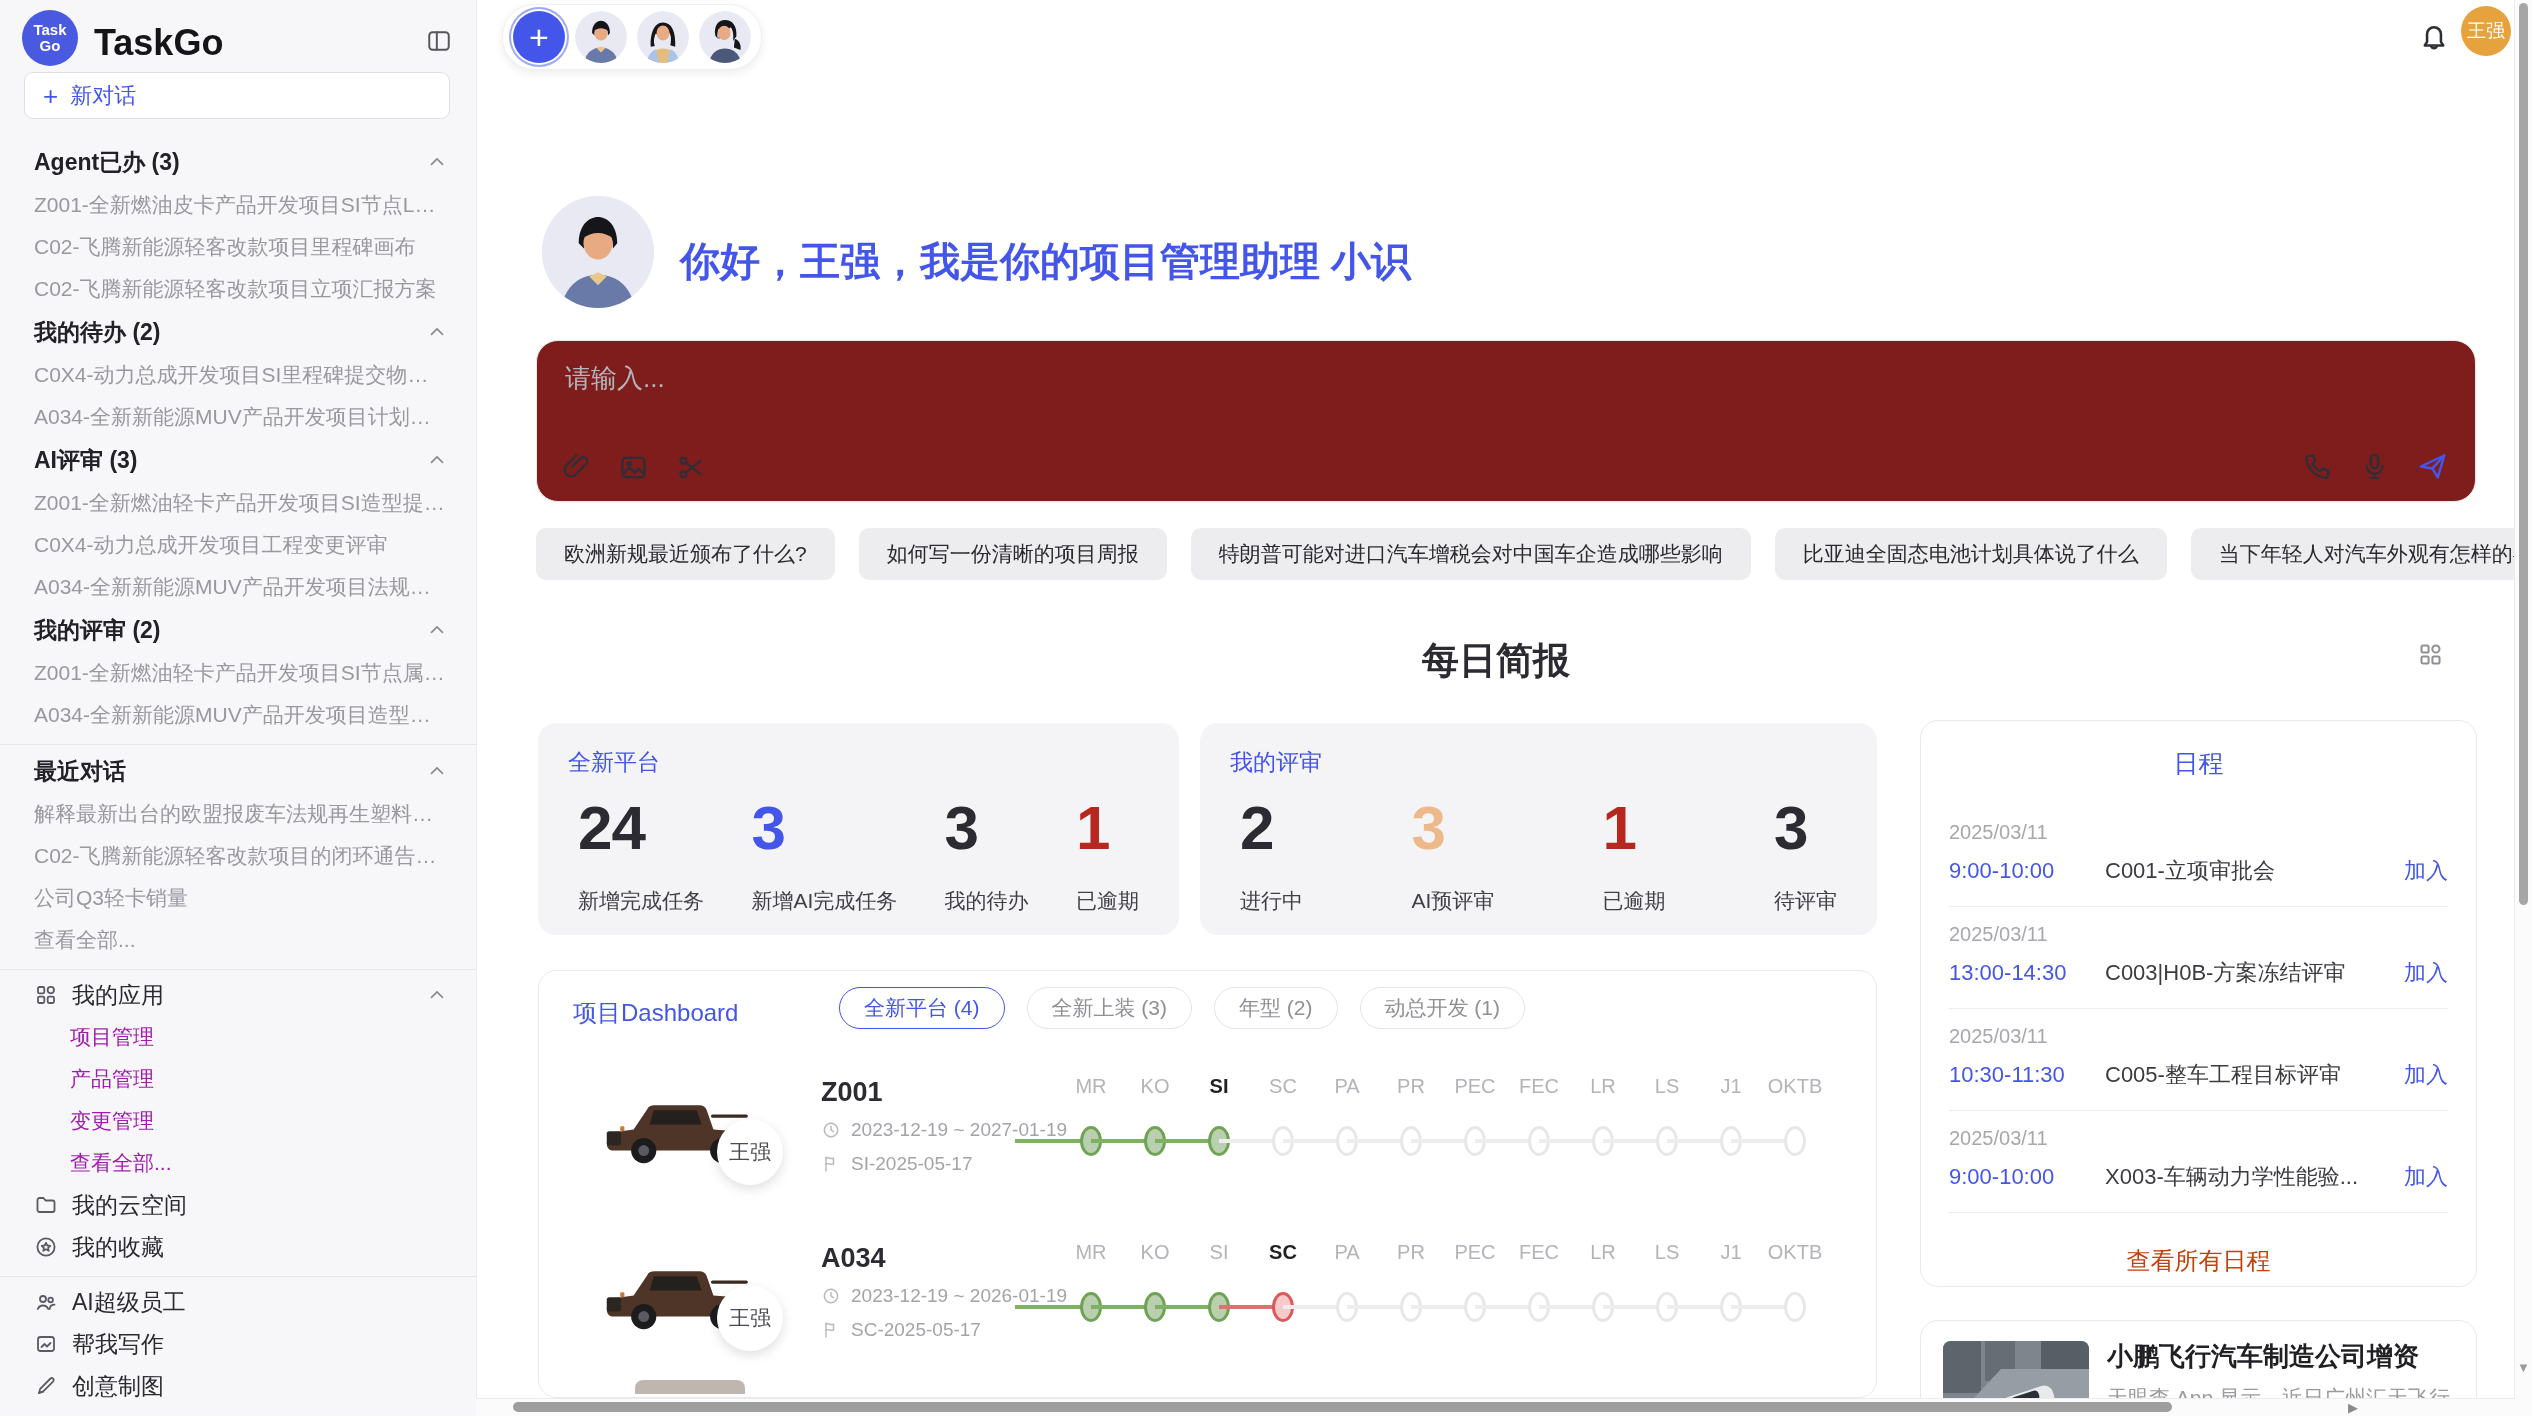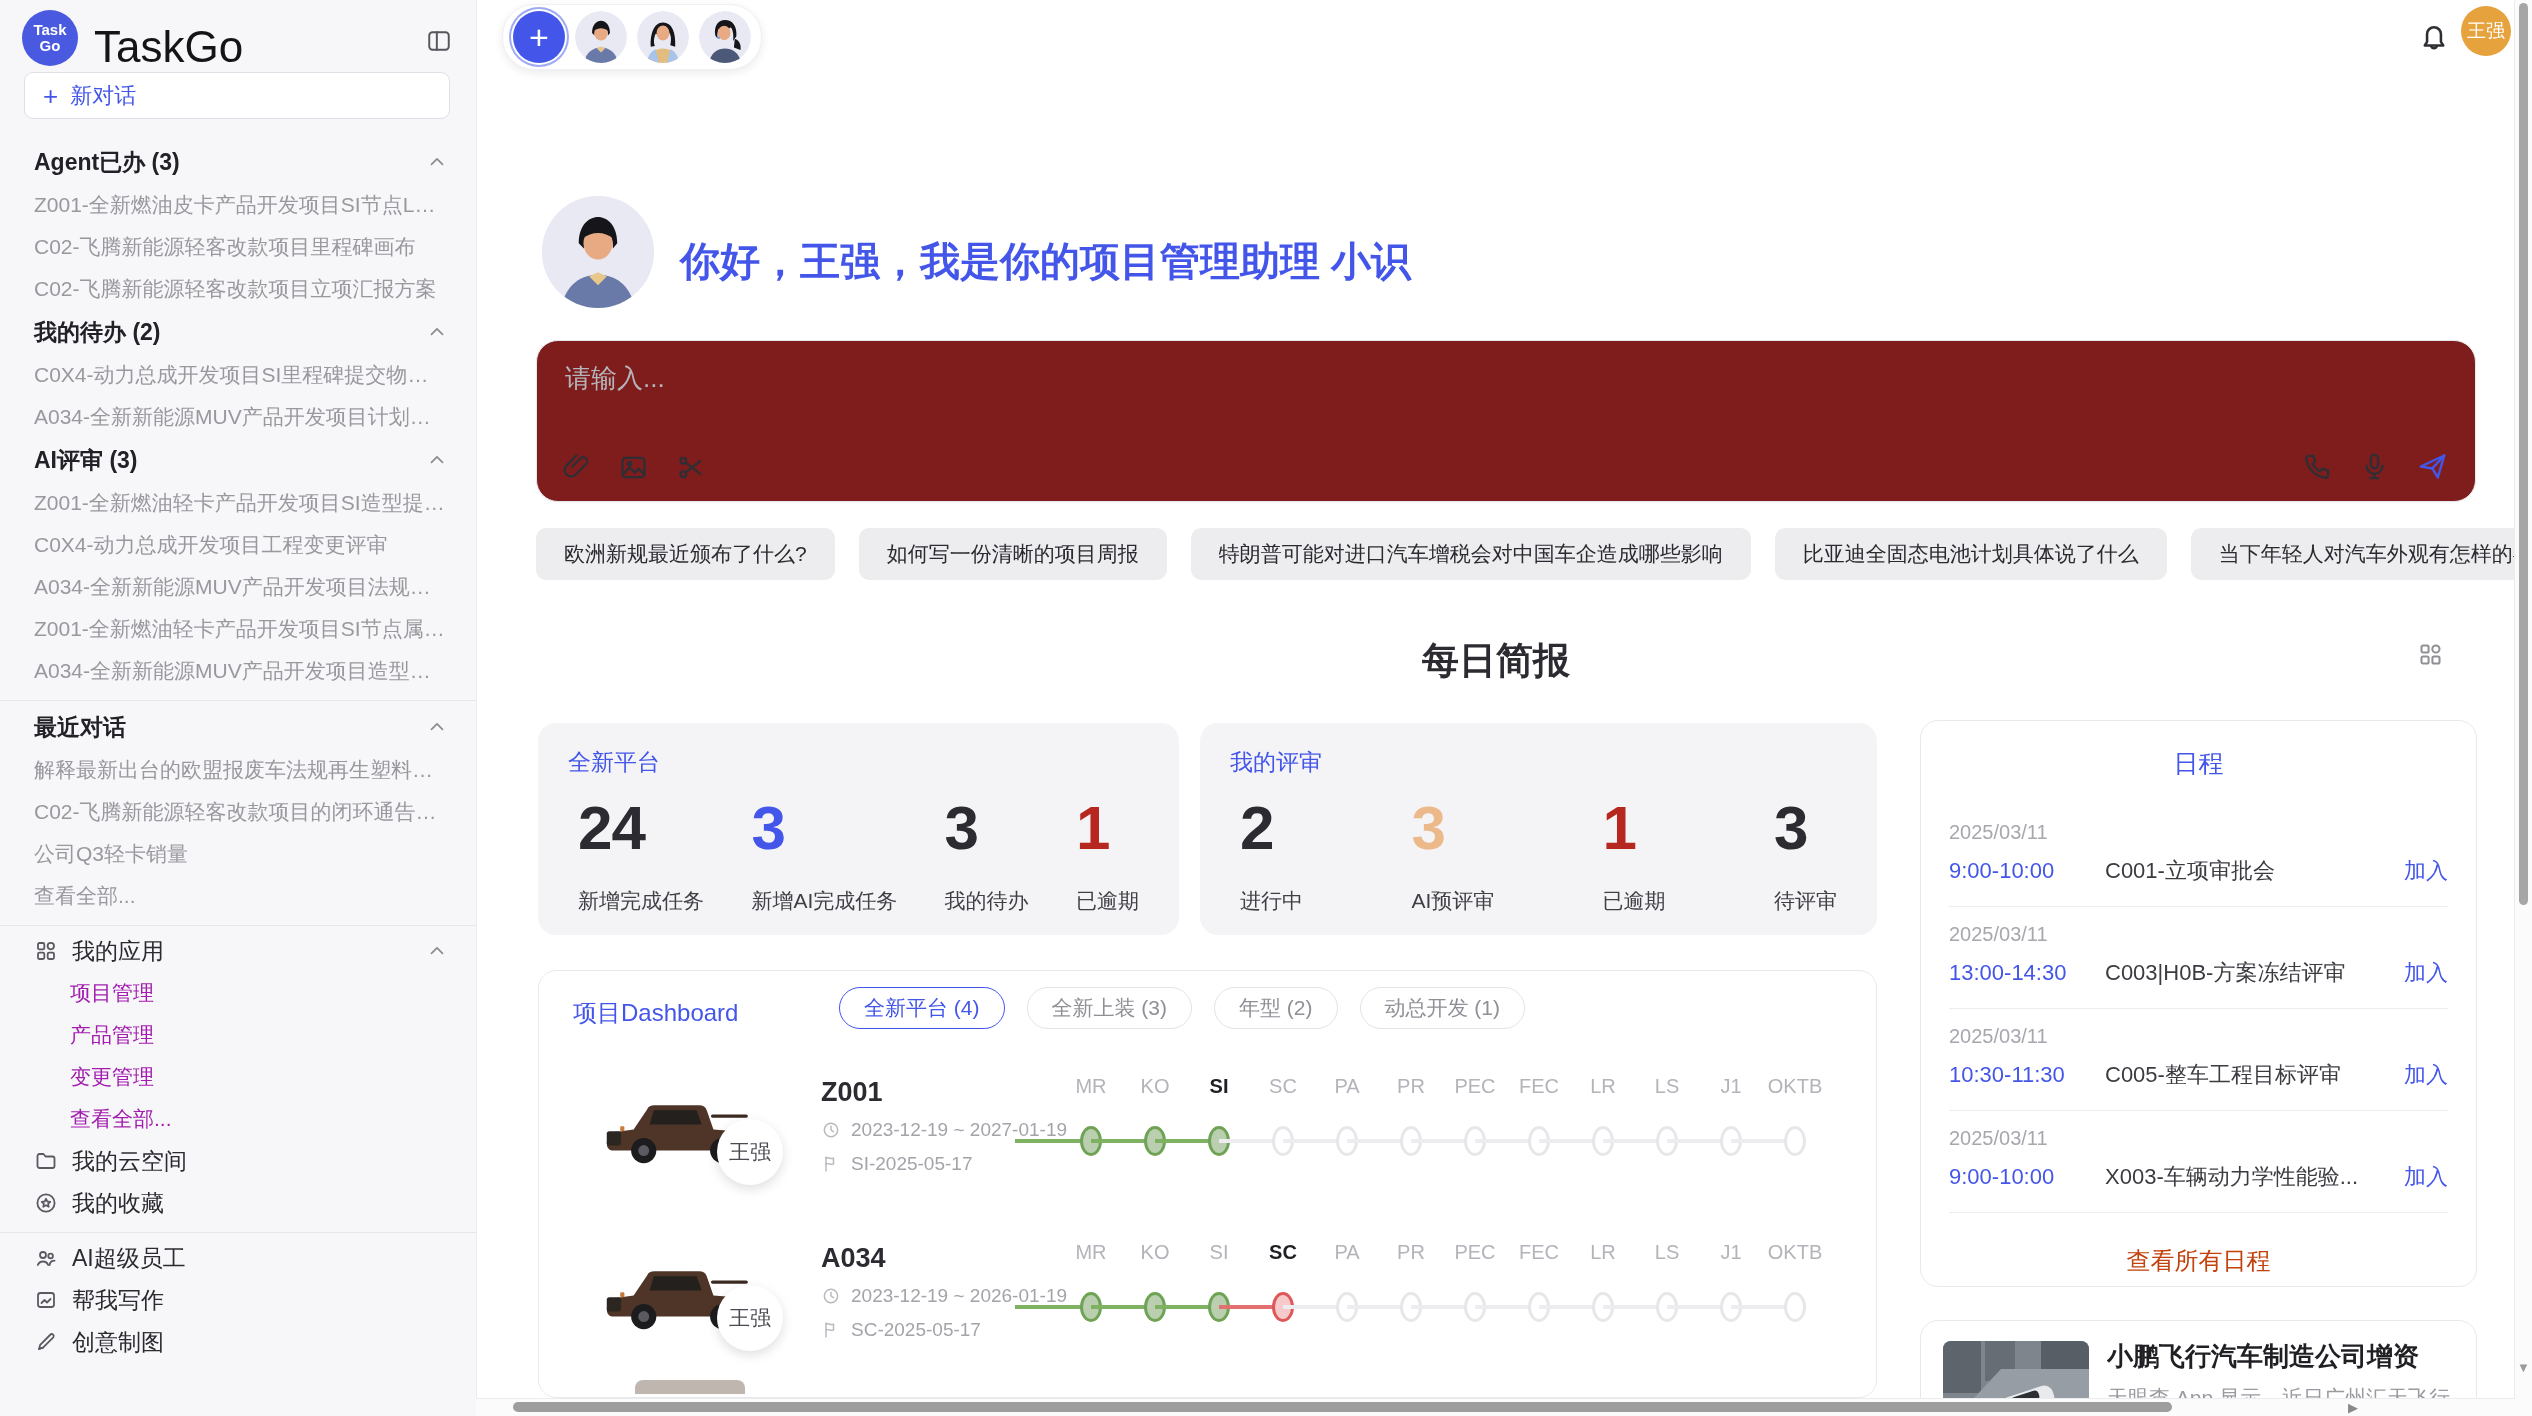--- a/index.html
+++ b/index.html
@@ -5,21 +5,21 @@
   html,body{margin:0;padding:0;background:#fff;}
   #app{position:relative;width:2532px;height:1416px;overflow:hidden;
        font-family:"Liberation Sans","DejaVu Sans",sans-serif;color:#26262c;background:#fff;}
   svg{display:block;}
   .ico{stroke:currentColor;fill:none;stroke-width:1.8;stroke-linecap:round;stroke-linejoin:round;}
 
   
   #sidebar{position:absolute;left:0;top:0;width:476px;height:1416px;background:#f7f7f9;border-right:1px solid #ececef;overflow:hidden;}
   #sb-logo{position:absolute;left:22px;top:10px;width:56px;height:56px;border-radius:50%;background:#4a5ae0;
            display:flex;flex-direction:column;align-items:center;justify-content:center;color:#fff;font-size:15px;line-height:16px;font-weight:600;}
-  #sb-title{position:absolute;left:94px;top:22px;font-size:44px;font-weight:400;color:#141419;}
+  #sb-title{position:absolute;left:94px;top:22px;font-size:36px;font-weight:700;color:#141419;}
   #sb-panel{position:absolute;right:24px;top:28px;width:26px;height:26px;color:#55555c;}
   #new-chat{position:absolute;left:24px;top:72px;width:426px;height:47px;background:#fff;border:1px solid #dfdfe6;border-radius:9px;
             display:flex;align-items:center;gap:12px;padding-left:18px;box-sizing:border-box;color:#4356e9;font-size:22px;cursor:pointer;}
   #new-chat .plus{font-size:26px;line-height:26px;}
   #sb-scroll{position:absolute;left:0;top:140px;right:0;bottom:0;}
   .sb-header{height:44px;display:flex;align-items:center;justify-content:space-between;padding:0 28px 0 34px;}
   .sb-header-title{font-size:23px;color:#212127;font-weight:600;}
   .sb-caret{width:22px;height:22px;color:#8a8a90;}
   .sb-item{height:42px;line-height:42px;padding:0 30px 0 34px;font-size:21px;color:#98989f;
            white-space:nowrap;overflow:hidden;text-overflow:ellipsis;cursor:pointer;}
@@ -178,20 +178,28 @@
               <svg class="ico" viewBox="0 0 24 24" width="22" height="22">
                 <path d="M6 14.5l6-6 6 6"></path>
               </svg>
             </span>
           </div>
           <div class="sb-item">Z001-全新燃油轻卡产品开发项目SI造型提交物评审</div>
           <div class="sb-item">C0X4-动力总成开发项目工程变更评审</div>
           <div class="sb-item">A034-全新新能源MUV产品开发项目法规符合性评审</div>
         </div>
         <div class="sb-section">
+          <div class="sb-header">
+            <span class="sb-header-title">我的评审 (2)</span>
+            <span class="sb-caret">
+              <svg class="ico" viewBox="0 0 24 24" width="22" height="22">
+                <path d="M6 14.5l6-6 6 6"></path>
+              </svg>
+            </span>
+          </div>
           <div class="sb-item">Z001-全新燃油轻卡产品开发项目SI节点属性5D文件评审</div>
           <div class="sb-item">A034-全新新能源MUV产品开发项目造型可行性评审</div>
         </div>
         <div class="sb-group">
           <div class="sb-header">
             <span class="sb-header-title">最近对话</span>
             <span class="sb-caret">
               <svg class="ico" viewBox="0 0 24 24" width="22" height="22">
                 <path d="M6 14.5l6-6 6 6"></path>
               </svg>

